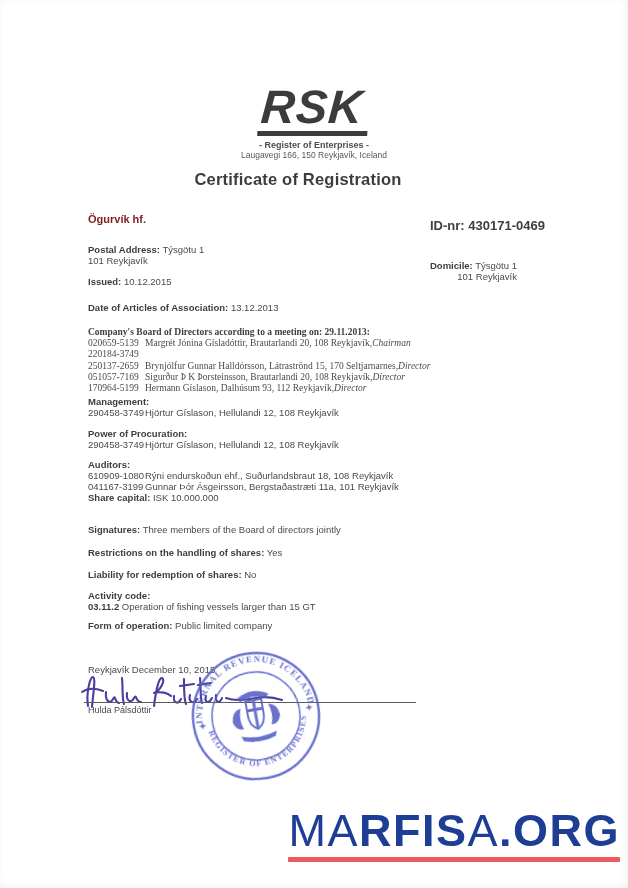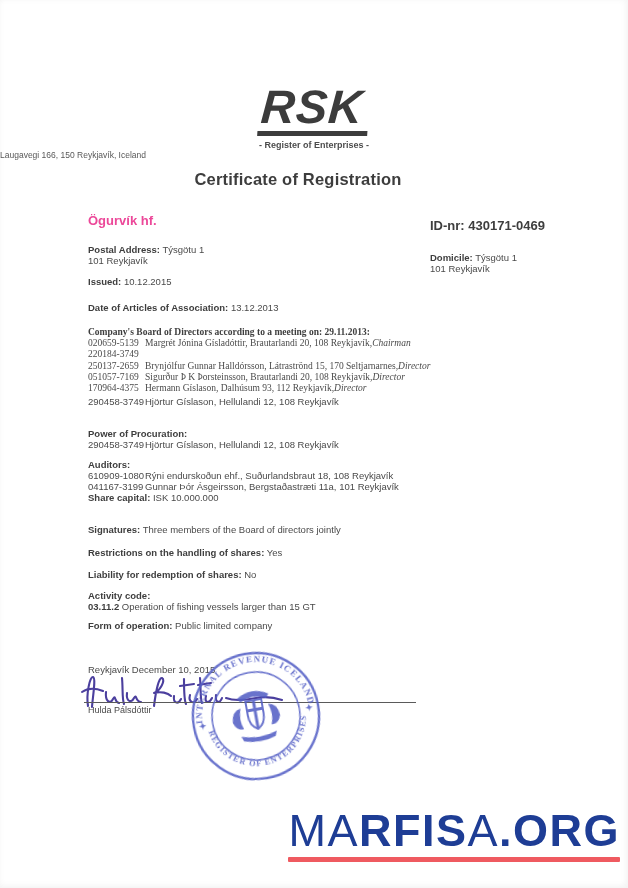--- a/index.html
+++ b/index.html
@@ -18,31 +18,31 @@
   .logo-wrap{top:82px;left:0;width:628px;text-align:center;}
   .logo{
     display:inline-block;
     font-size:47px;font-weight:bold;font-style:italic;
     letter-spacing:1px;color:#3c3c3c;
     border-bottom:5px solid #3c3c3c;
     padding:0 6px 0 2px;line-height:1.05;
     transform:skewX(-4deg);
   }
   .org-line{top:140px;left:0;width:628px;text-align:center;font-size:9px;font-weight:bold;color:#4c4c4c;}
-  .addr-line{top:150px;left:0;width:628px;text-align:left;font-size:8.5px;color:#585858;}
+  .addr-line{top:150px;left:0;width:628px;text-align:center;font-size:8.5px;color:#585858;}
   .cert-title{top:170px;left:0;width:596px;text-align:center;font-size:16.5px;font-weight:bold;color:#3d3d3d;letter-spacing:0.2px;}
   
   .t{font-size:9.5px;line-height:1.18;color:#4a4a4a;}
   b{color:#3e3e3e;}
   .left-col{left:88px;}
   .right-col{left:430px;}
-  .company-name{top:213px;font-size:13px;font-weight:bold;color:#ec4899;}
+  .company-name{top:213px;font-size:11px;font-weight:bold;color:#7f1d1d;}
   .id-nr{top:218px;font-size:13px;font-weight:bold;color:#3e3e3e;}
   .postal{top:244px;}
-  .domicile{top:252px;}
+  .domicile{top:260px;text-align:right;}
   .issued{top:276px;}
   .articles{top:302px;text-align:center;}
   .board{top:327px;width:470px;font-family:Liberation Serif, serif;}
   .board-head{font-weight:bold;color:#3e3e3e;}
   .row{display:flex;}
   .row .id{width:57px;flex:none;}
   .mgmt{top:396px;width:470px;}
   .proc{top:428px;width:470px;}
   .aud{top:459px;width:470px;}
   .share{top:492px;}
@@ -113,26 +113,27 @@
     </div>
     <div class="row">
       <span class="id">250137-2659</span>
       <span><span>Brynjólfur Gunnar Halldórsson, Látraströnd 15, 170 Seltjarnarnes,</span><i>Director</i></span>
     </div>
     <div class="row">
       <span class="id">051057-7169</span>
       <span><span>Sigurður Þ K Þorsteinsson, Brautarlandi 20, 108 Reykjavík,</span><i>Director</i></span>
     </div>
     <div class="row">
-      <span class="id">170964-4375</span>
+      <span class="id">170964-5199</span>
       <span><span>Hermann Gíslason, Dalhúsum 93, 112 Reykjavík,</span><i>Director</i></span>
     </div>
   </div>
 
   <div class="abs left-col mgmt t">
+    <div class="board-head">Management:</div>
     <div class="row">
       <span class="id">290458-3749</span>
       <span>Hjörtur Gíslason, Hellulandi 12, 108 Reykjavík</span>
     </div>
   </div>
 
   <div class="abs left-col proc t">
     <div class="board-head">Power of Procuration:</div>
     <div class="row">
       <span class="id">290458-3749</span>

